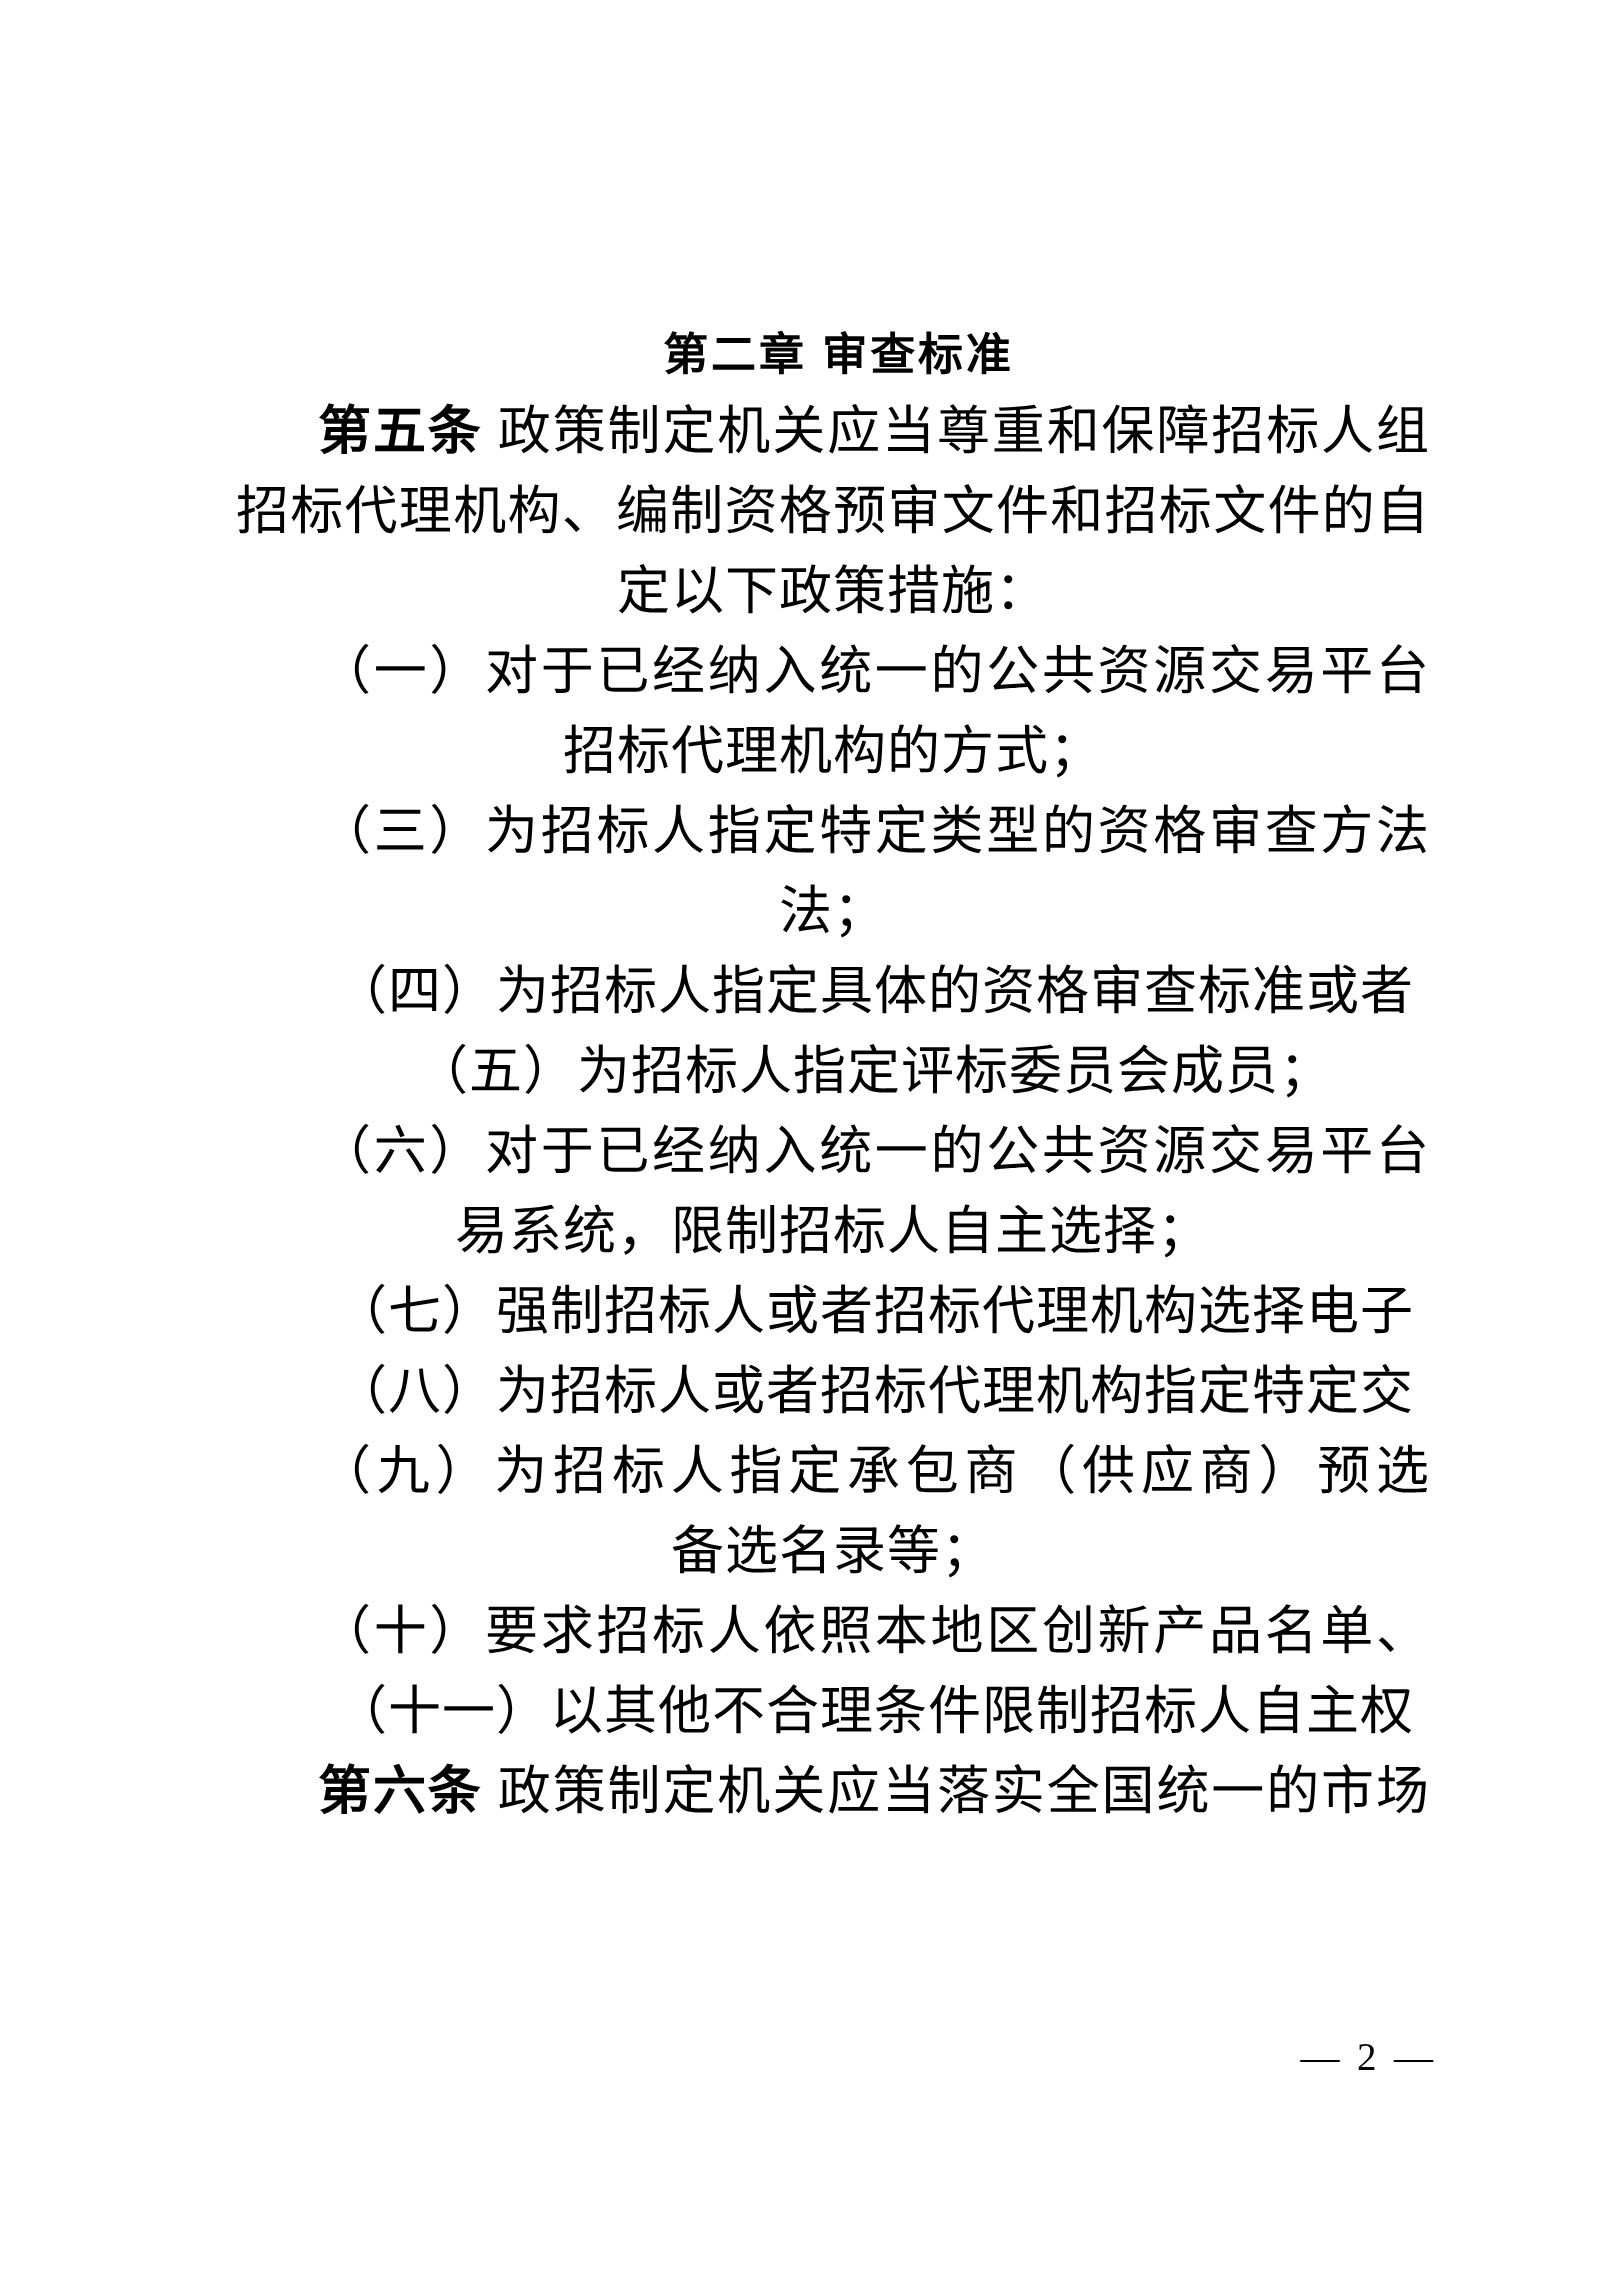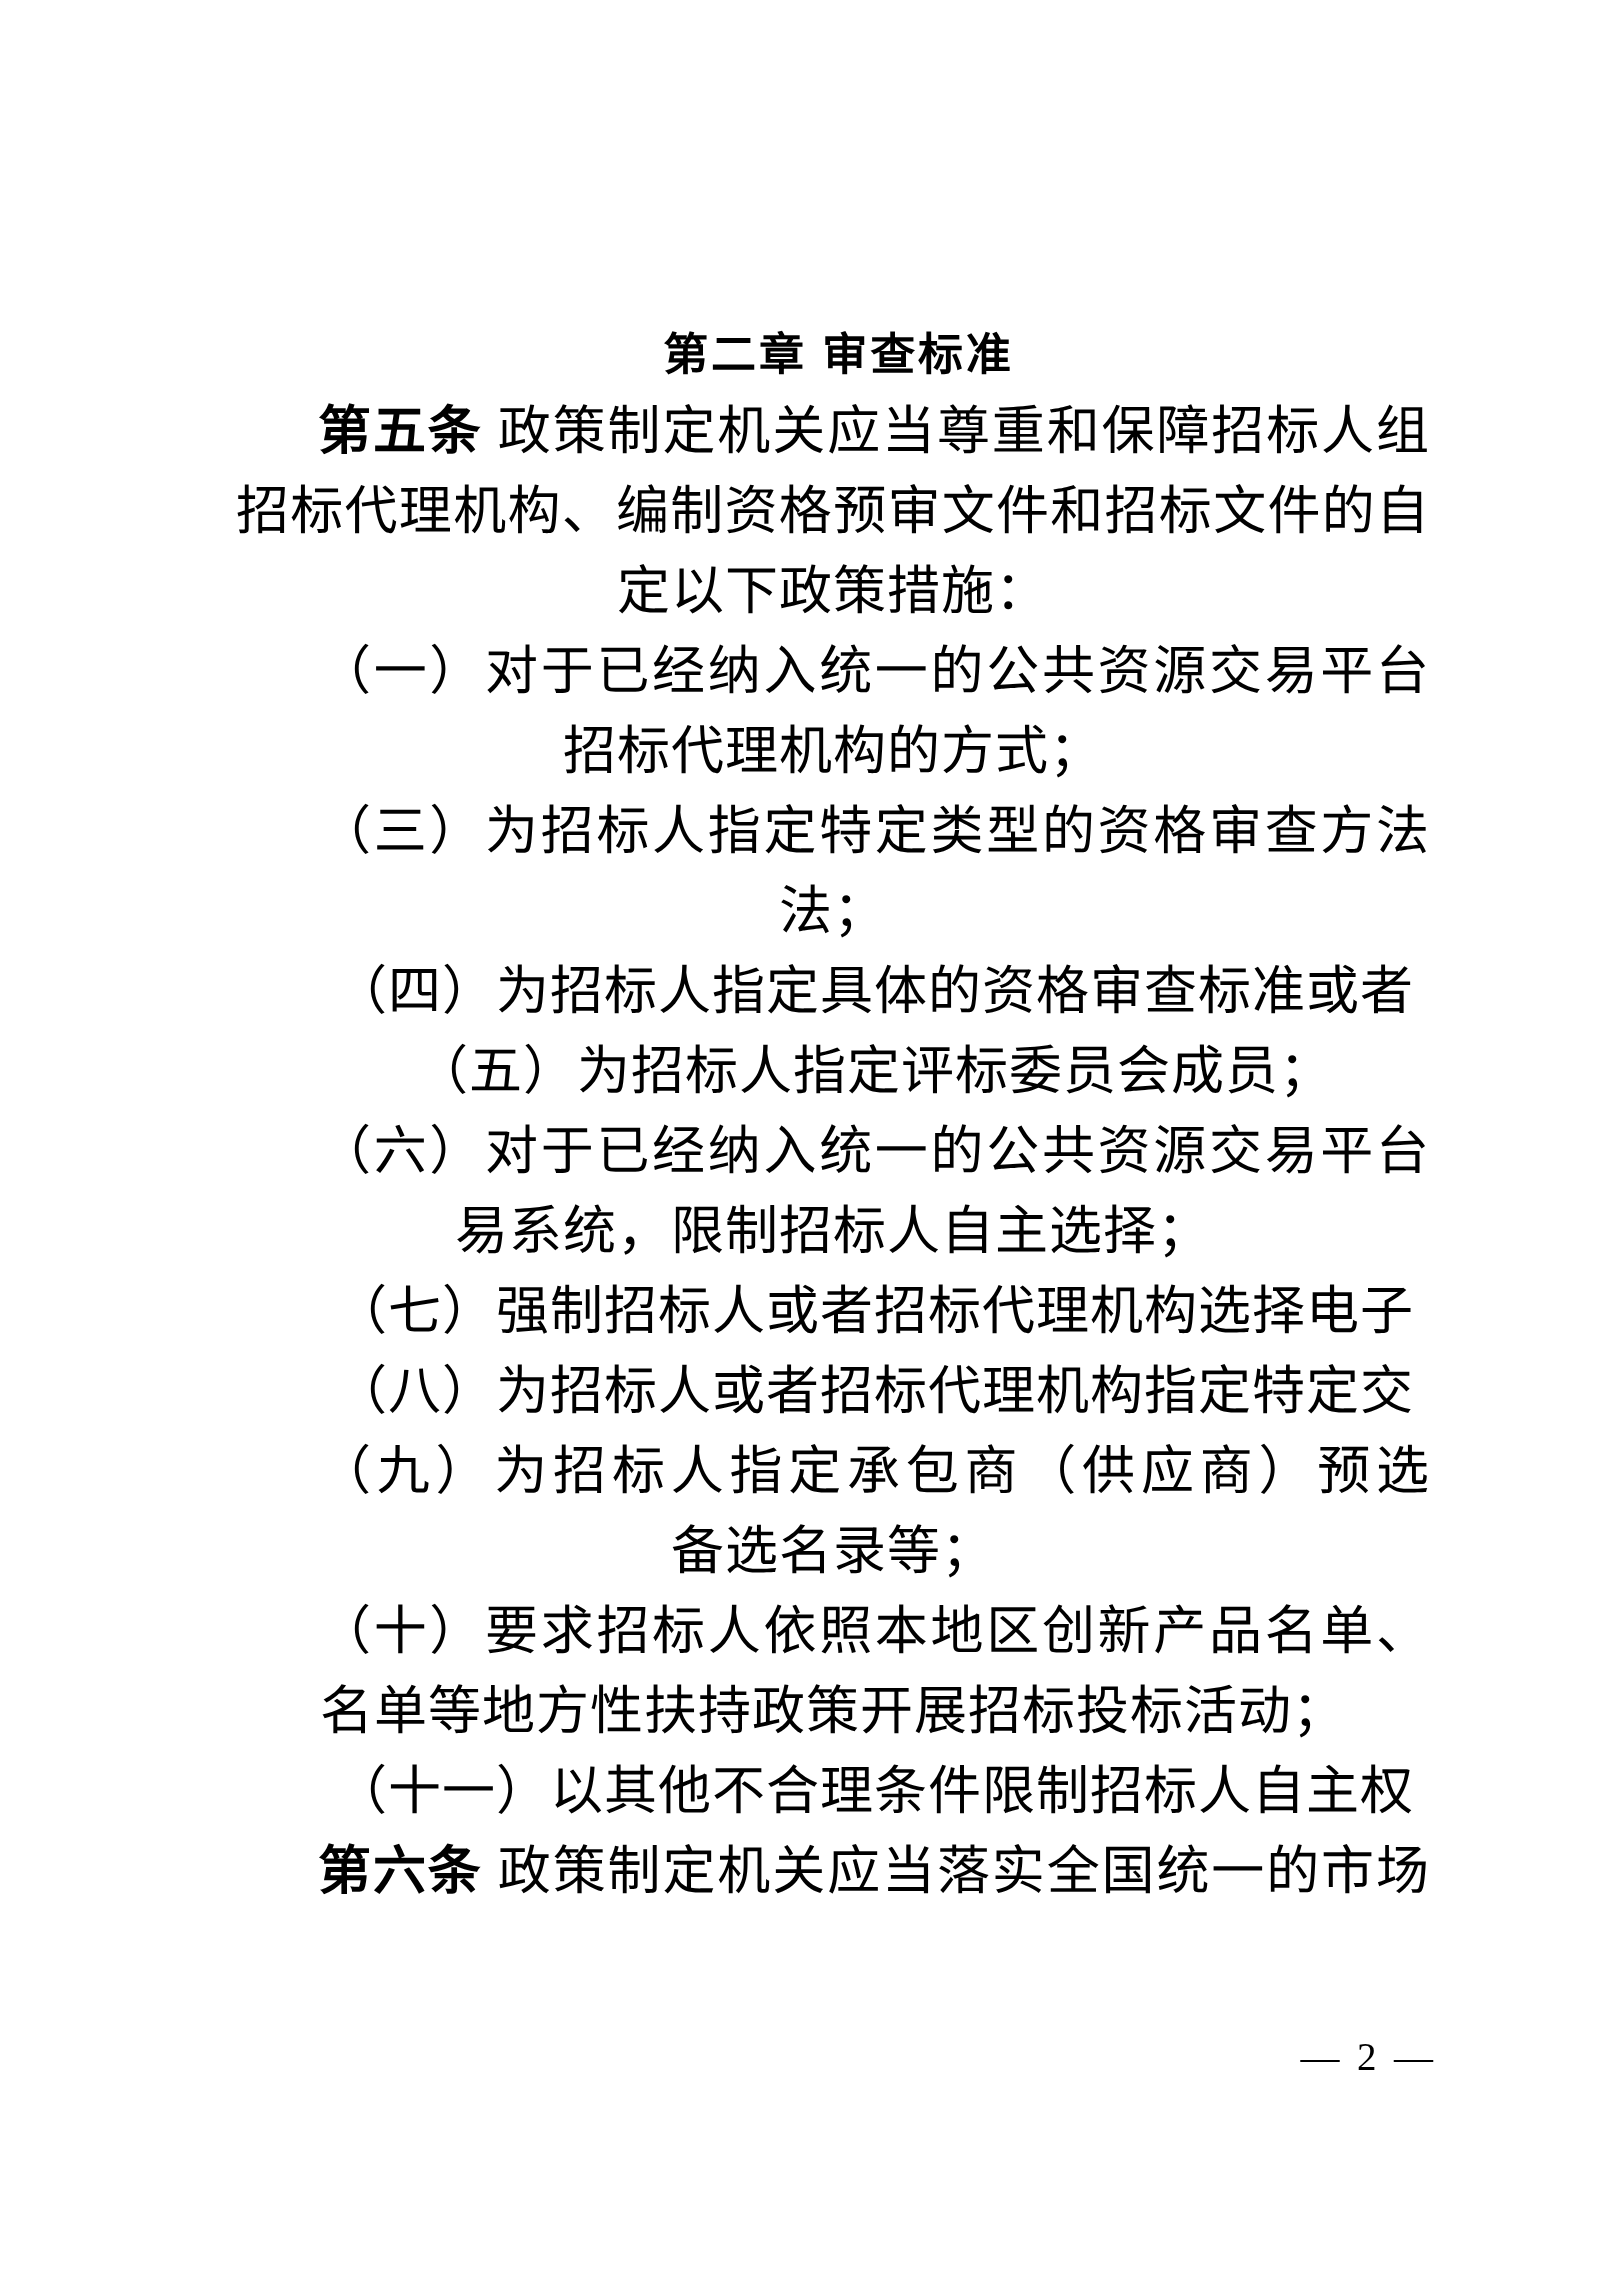--- a/index.html
+++ b/index.html
@@ -84,21 +84,20 @@
       <div class="line">法；</div>
       <div class="line indent">（四）为招标人指定具体的资格审查标准或者评标标准；</div>
       <div class="line indent">（五）为招标人指定评标委员会成员；</div>
       <div class="line indent justify">（六）对于已经纳入统一的公共资源交易平台体系的电子交</div>
       <div class="line">易系统，限制招标人自主选择；</div>
       <div class="line indent">（七）强制招标人或者招标代理机构选择电子认证服务；</div>
       <div class="line indent">（八）为招标人或者招标代理机构指定特定交易工具；</div>
       <div class="line indent justify">（九）为招标人指定承包商（供应商）预选库、资格库或者</div>
       <div class="line">备选名录等；</div>
       <div class="line indent justify">（十）要求招标人依照本地区创新产品名单、优先采购产品</div>
-      <div class="line">名单等地方性扶持政策开展招标投标活动；</div>
       <div class="line indent">（十一）以其他不合理条件限制招标人自主权的政策措施。</div>
       <div class="line indent justify"><span class="article-no">第六条</span> 政策制定机关应当落实全国统一的市场准入条件，对</div>
     </div>
 
   <div class="page-number">— 2 —</div>
 
 </div>
 
 
 </body></html>

